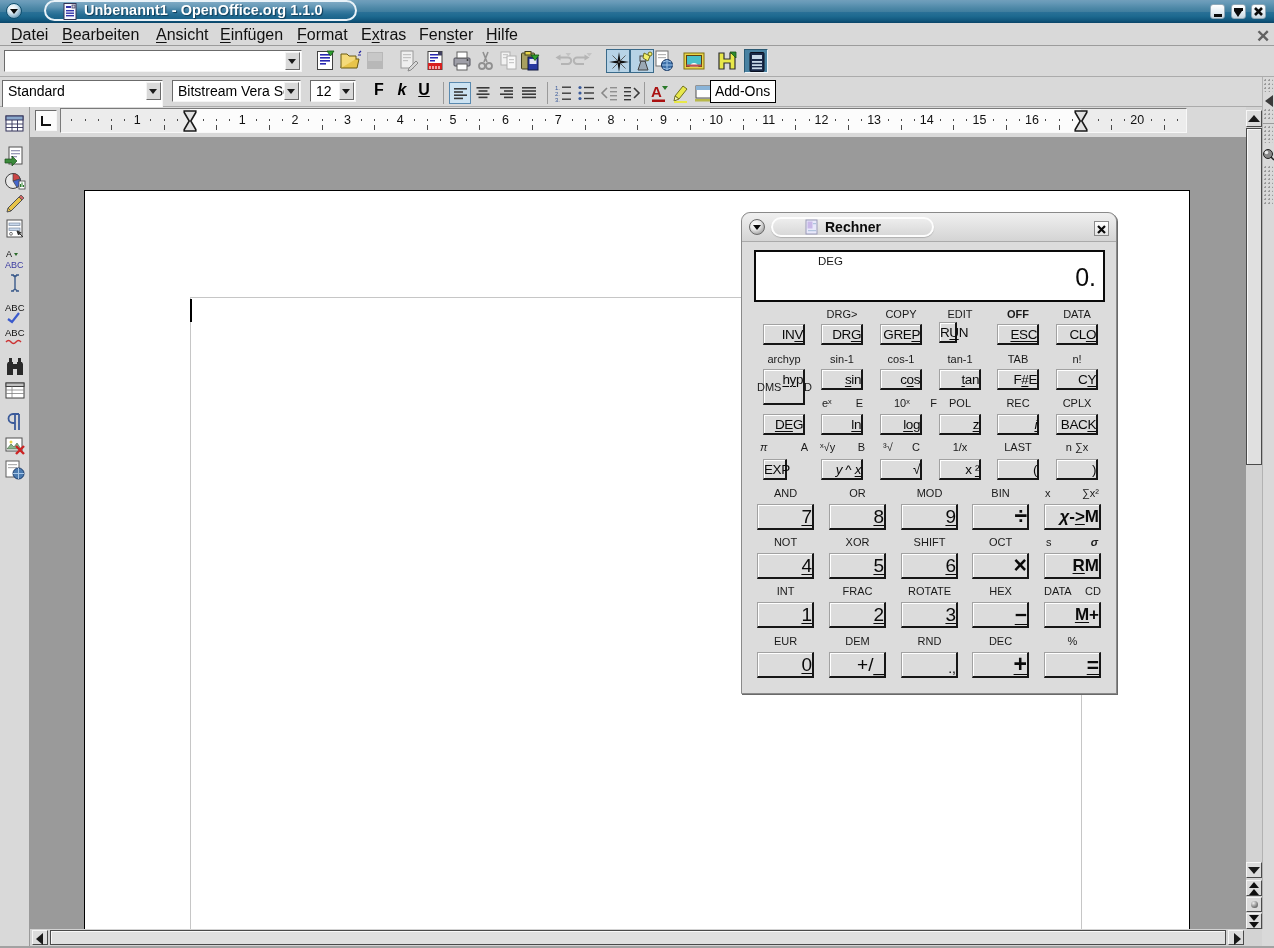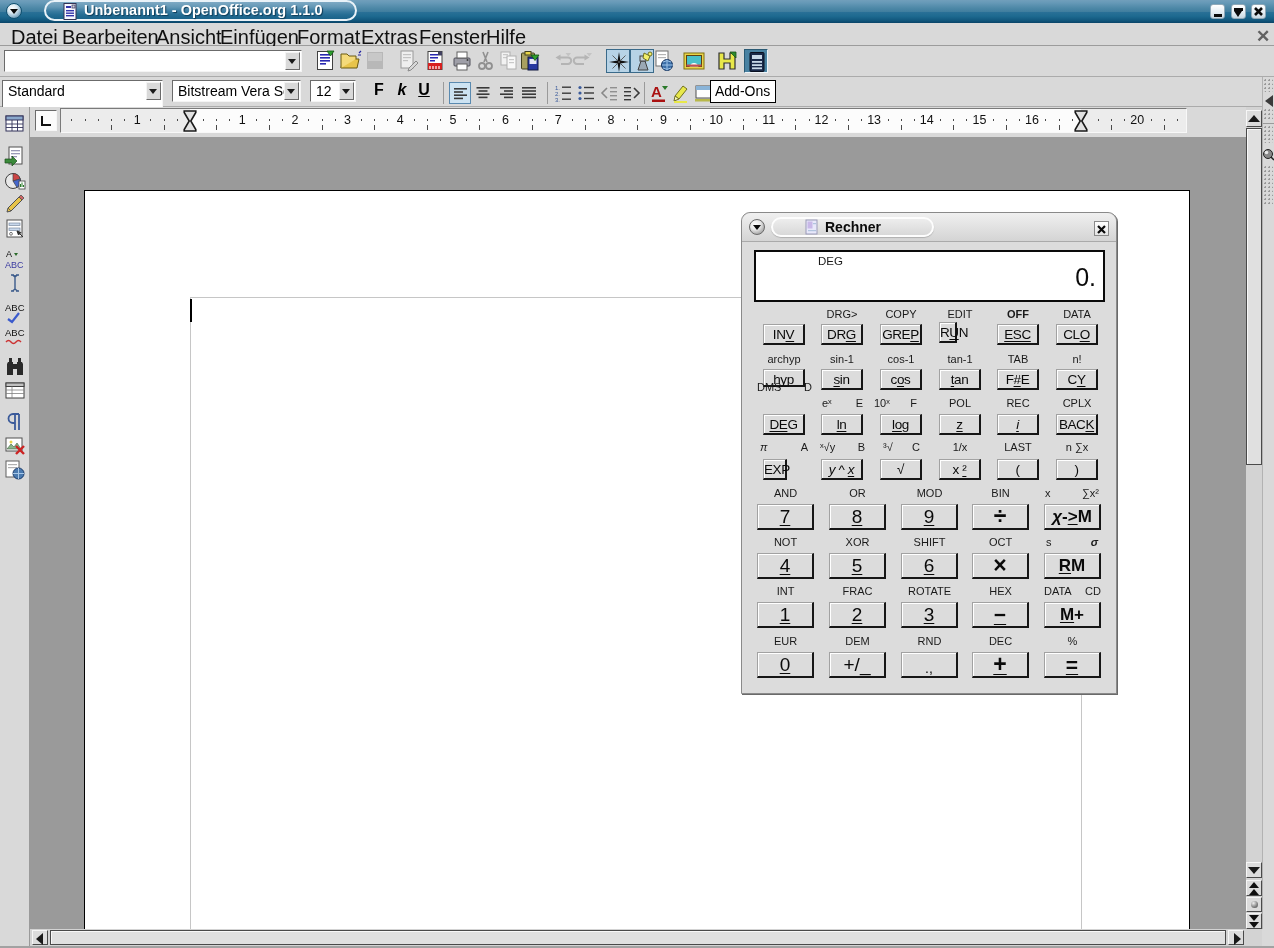--- a/index.html
+++ b/index.html
@@ -3,22 +3,22 @@
 *{margin:0;padding:0;box-sizing:border-box}
 html,body{width:1274px;height:948px;overflow:hidden}
 body{font-family:"Liberation Sans",sans-serif;background:#d9d9d9;position:relative;color:#000}
 .a{position:absolute}
 u{text-decoration:underline;text-underline-offset:2px;text-decoration-thickness:1px}
 .raise{background:#d9d9d9;border:1px solid;border-color:#f4f4f4 #6b6b6b #6b6b6b #f4f4f4}
 .combo{background:#fff;border:1px solid;border-color:#6b6b6b #f4f4f4 #f4f4f4 #6b6b6b;font-size:14px}
 .cararrow{width:0;height:0;border-left:4px solid transparent;border-right:4px solid transparent;border-top:5px solid #1a1a1a}
 .vsep1{position:absolute;top:50px;height:22px;width:1px;background:#9a9a9a}
 .vsep2{position:absolute;top:81px;height:22px;width:1px;background:#9a9a9a}
-.mi{position:absolute;top:3px;font-size:20px;color:#101010;white-space:pre}
-.cb{position:absolute;background:#dcdcdc;border:1px solid;border-color:#a2a2a2 #161616 #161616 #a2a2a2;border-right-width:2px;border-bottom-width:2px;box-shadow:inset 1px 1px 0 #ffffff;text-align:center;color:#0a0a0a;line-height:19px;font-size:13.5px;letter-spacing:-0.4px}
+.mi{position:absolute;top:3px;font-size:16px;color:#101010;white-space:pre}
+.cb{position:absolute;background:#dcdcdc;border:1px solid;border-color:#a2a2a2 #161616 #161616 #a2a2a2;border-right-width:2px;border-bottom-width:2px;box-shadow:inset 1px 1px 0 #ffffff;text-align:right;color:#0a0a0a;line-height:19px;font-size:13.5px;letter-spacing:-0.4px}
 .nb{line-height:23px;font-size:19px;letter-spacing:0}
 .clab{position:absolute;font-size:11px;color:#1a1a1a;text-align:center;white-space:pre}
 .spread{display:flex;justify-content:space-between;text-align:left}
 .dots{background-image:radial-gradient(circle at 1.2px 1.2px,#989898 0.75px,rgba(0,0,0,0) 1.05px);background-size:4px 4px}
 .sbtn{position:absolute;background:#dcdcdc;border:1px solid;border-color:#f6f6f6 #4a4a4a #4a4a4a #f6f6f6}
 </style></head><body>
 <div class="a" style="left:0;top:0;width:1274px;height:23px;background:linear-gradient(#719fbb 0%,#6699b7 12%,#4d88a7 35%,#417f9f 50%,#2a7097 52%,#1e6a90 70%,#12587e 88%,#0c4b6f 96%,#0a4367 100%)">
     <div class="a" style="left:6px;top:3px;width:16px;height:16px;border-radius:50%;background:radial-gradient(circle at 38% 32%,#ffffff,#dceaf2 35%,#9dbfd4 60%,#5787a5 85%,#3c7092);border:1px solid #10506f"></div>
     <div class="a" style="left:10px;top:9px;width:0;height:0;border-left:4px solid transparent;border-right:4px solid transparent;border-top:5px solid #0a0a0a"></div>
     <div class="a" style="left:44px;top:0px;width:313px;height:21px;border-radius:11px;border:2px solid #e9f2f8;background:linear-gradient(#7ea9c4 0%,#6297b5 30%,#3a7ba0 55%,#256d94 75%,#1a6289 100%)"></div>
@@ -528,36 +528,36 @@
     <div class="cb" style="left:79px;top:111px;width:42px;height:21px">DR<u>G</u></div>
     <div class="clab" style="left:128px;top:95px;width:62px">COPY</div>
     <div class="cb" style="left:138px;top:111px;width:42px;height:21px">GRE<u>P</u></div>
     <div class="clab" style="left:187px;top:95px;width:62px">EDIT</div>
     <div class="cb" style="left:197px;top:109px;width:18px;height:21px">R<u>U</u>N</div>
     <div class="clab" style="left:245px;top:95px;width:62px"><b>OFF</b></div>
     <div class="cb" style="left:255px;top:111px;width:42px;height:21px"><u>ESC</u></div>
     <div class="clab" style="left:304px;top:95px;width:62px">DATA</div>
     <div class="cb" style="left:314px;top:111px;width:42px;height:21px">CL<u>O</u></div>
     <div class="clab" style="left:11px;top:140px;width:62px">archyp</div>
-    <div class="cb" style="left:21px;top:156px;width:42px;height:18px"><u>hy</u>p</div>
+    <div class="cb" style="left:21px;top:156px;width:42px;height:36px"><u>hy</u>p</div>
     <div class="clab" style="left:69px;top:140px;width:62px">sin-1</div>
     <div class="cb" style="left:79px;top:156px;width:42px;height:21px"><u>s</u>in</div>
     <div class="clab" style="left:128px;top:140px;width:62px">cos-1</div>
     <div class="cb" style="left:138px;top:156px;width:42px;height:21px">c<u>o</u>s</div>
     <div class="clab" style="left:187px;top:140px;width:62px">tan-1</div>
     <div class="cb" style="left:197px;top:156px;width:42px;height:21px"><u>t</u>an</div>
     <div class="clab" style="left:245px;top:140px;width:62px">TAB</div>
     <div class="cb" style="left:255px;top:156px;width:42px;height:21px">F<u>#</u>E</div>
     <div class="clab" style="left:304px;top:140px;width:62px">n!</div>
     <div class="cb" style="left:314px;top:156px;width:42px;height:21px">C<u>Y</u></div>
     <div class="clab spread" style="left:15px;top:168px;width:55px"><span>DMS</span><span>D</span></div>
     <div class="cb" style="left:21px;top:201px;width:42px;height:21px"><u>DE</u>G</div>
     <div class="clab spread" style="left:80px;top:184px;width:41px"><span>eˣ</span><span>E</span></div>
     <div class="cb" style="left:79px;top:201px;width:42px;height:21px"><u>ln</u></div>
-    <div class="clab spread" style="left:132px;top:184px;width:43px"><span>10ˣ</span><span>F</span></div>
+    <div class="clab spread" style="left:152px;top:184px;width:43px"><span>10ˣ</span><span>F</span></div>
     <div class="cb" style="left:138px;top:201px;width:42px;height:21px"><u>lo</u>g</div>
     <div class="clab" style="left:187px;top:184px;width:62px">POL</div>
     <div class="cb" style="left:197px;top:201px;width:42px;height:21px"><u>z</u></div>
     <div class="clab" style="left:245px;top:184px;width:62px">REC</div>
     <div class="cb" style="left:255px;top:201px;width:42px;height:21px"><i><u>i</u></i></div>
     <div class="clab" style="left:304px;top:184px;width:62px">CPLX</div>
     <div class="cb" style="left:314px;top:201px;width:42px;height:21px">BAC<u>K</u></div>
     <div class="clab spread" style="left:18px;top:228px;width:48px"><span><i>π</i></span><span>A</span></div>
     <div class="cb" style="left:21px;top:246px;width:24px;height:21px">EXP</div>
     <div class="clab spread" style="left:78px;top:228px;width:45px"><span>ˣ√y</span><span>B</span></div>

